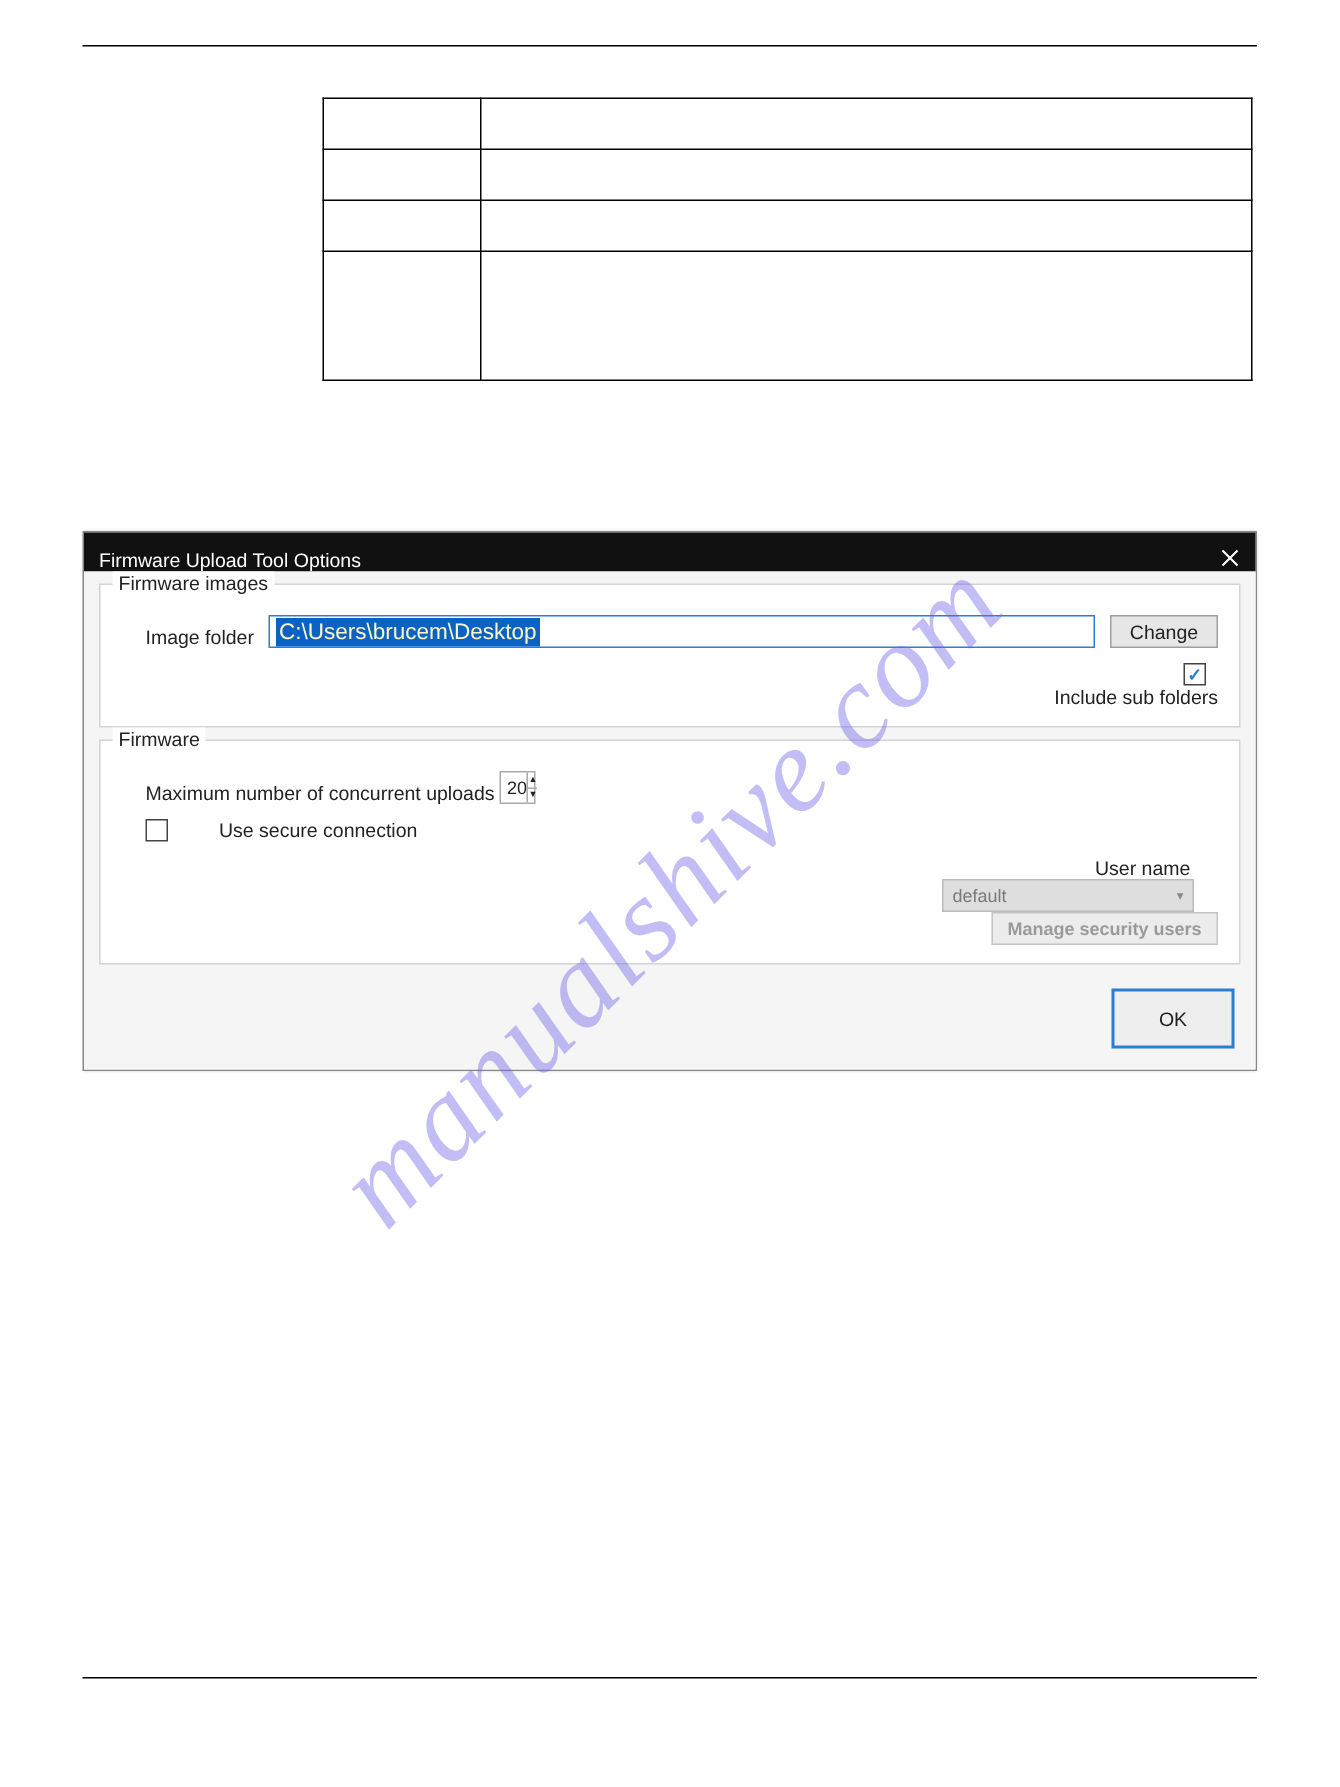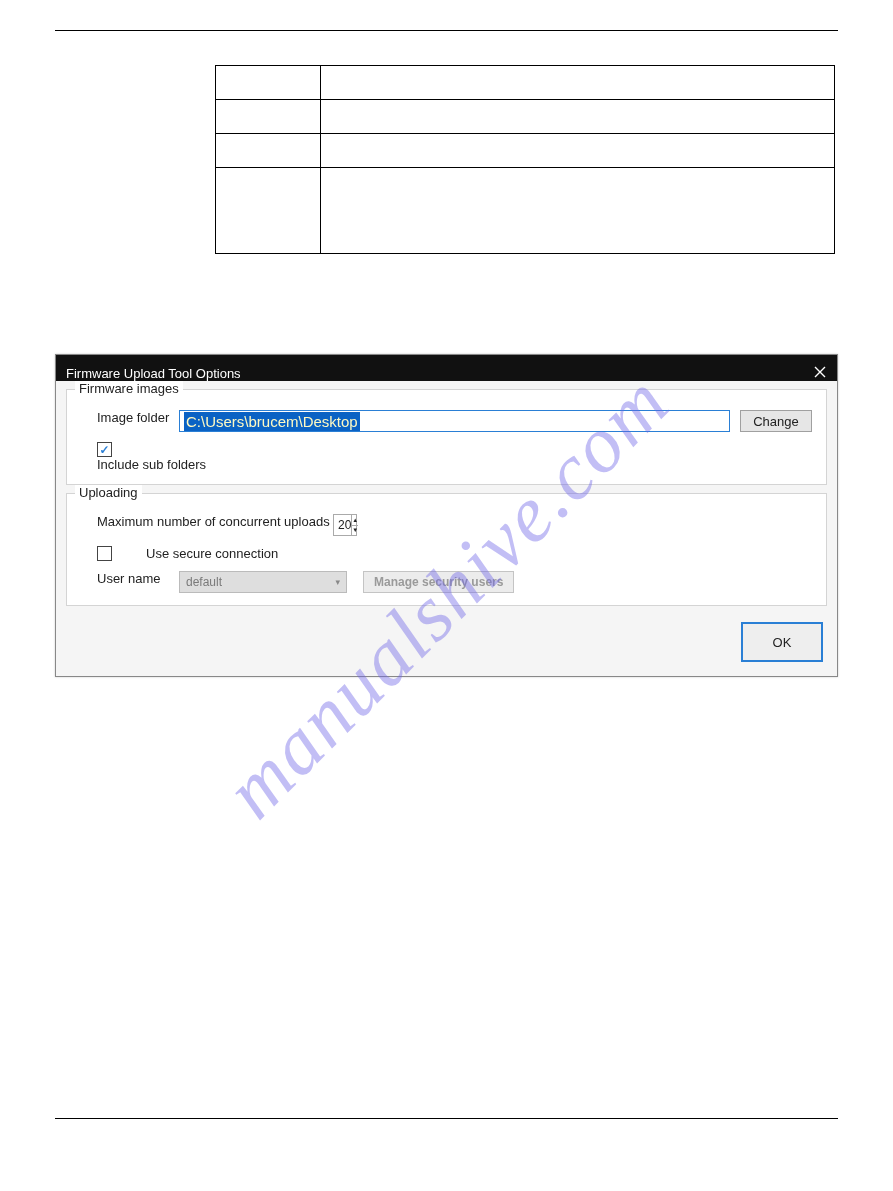--- a/index.html
+++ b/index.html
@@ -75,21 +75,21 @@
     left: 8px;
     background: #f5f5f5;
     padding: 0 4px;
     font-size: 13px;
     background: #fff;
   }
   
   .groupbox { background: linear-gradient(#fff,#fff); }
   .row {
     display: flex;
-    align-items: flex-start;
+    align-items: flex-end;
     margin-bottom: 10px;
   }
   .row:last-child { margin-bottom: 0; }
   .label1 { width: 120px; font-size: 13px; }
   .textfield {
     flex: 1;
     height: 22px;
     border: 1px solid #2a7fd5;
     background: #fff;
     padding: 0 4px;
@@ -281,39 +281,39 @@
           </div>
         </div>
 
         <div class="row" style="margin-left:16px;flex-direction:column;">
           <span class="checkbox checked"></span>
           <span>Include sub folders</span>
         </div>
       </div>
 
       <div class="groupbox">
-        <span class="legend">Uploading</span>
+        <span class="legend">Firmware</span>
 
         <div class="row" style="margin-left:16px;">
           <span style="width:236px;">Maximum number of concurrent uploads</span>
           <div class="spinner">
             <span class="val">20</span>
             <div class="arrows">
               <div>▲</div>
               <div>▼</div>
             </div>
           </div>
         </div>
 
         <div class="row" style="margin-left:16px;gap:26px;">
           <span class="checkbox"></span>
           <span>Use secure connection</span>
         </div>
 
-        <div class="row" style="margin-left:16px;">
+        <div class="row" style="margin-left:16px;flex-direction:column;">
           <span style="width:82px;">User name</span>
           <div class="combo">
             <span>default</span>
             <span class="caret">▾</span>
           </div>
           <div class="btn-disabled">
             <span>Manage security users</span>
           </div>
         </div>
       </div>

